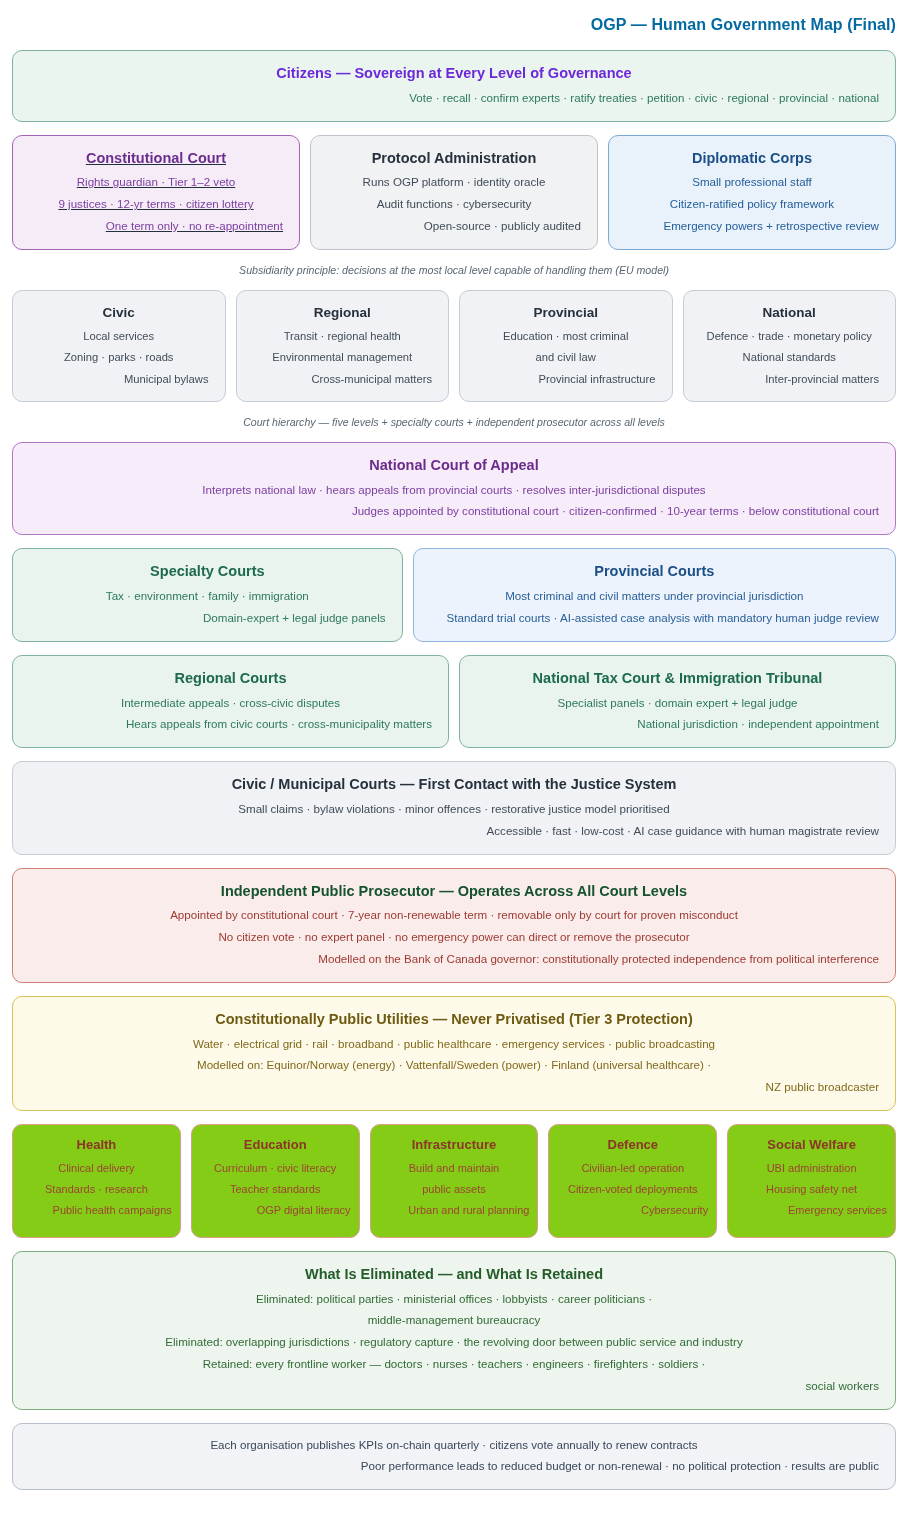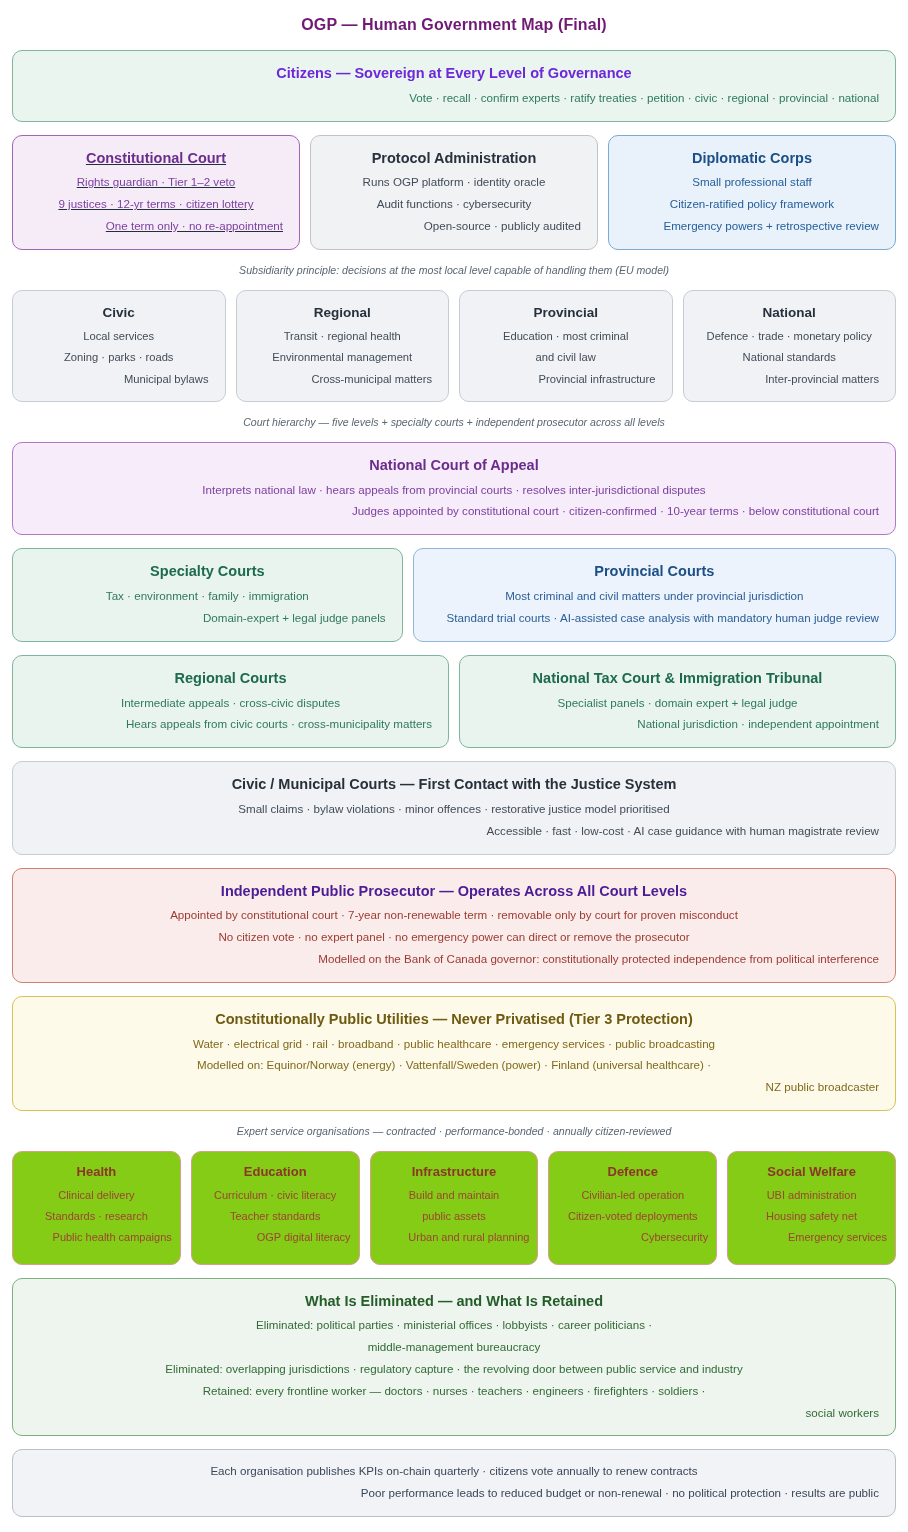--- a/index.html
+++ b/index.html
@@ -12,24 +12,24 @@
     width: 908px;
     font-family: "Liberation Sans", "DejaVu Sans", sans-serif;
     color: #22303b;
     -webkit-font-smoothing: antialiased;
   }
   .page {
     width: 908px;
     padding: 0 12px 26px 12px;
   }
   .page-title {
-    text-align: center;
+    text-align: right;
     font-size: 16px;
     font-weight: bold;
-    color: #701a75;
+    color: #0369a1;
     margin: 16px 0 16px 0;
     letter-spacing: 0.1px;
   }
 
   
   .card {
     border: 1.4px solid #cfd6dd;
     border-radius: 10px;
     background: #f2f4f7;
     padding: 13px 16px 14px 16px;
@@ -81,21 +81,21 @@
 
   .t-blue-soft { background:#edf3fc; border-color:#8fb4dd; }
   .t-blue-soft h3 { color:#1c4f86; }
   .t-blue-soft p  { color:#2a6099; }
 
   .t-mint   { background:#e9f4ee; border-color:#7fb49e; }
   .t-mint h3 { color:#1d6a4e; }
   .t-mint p  { color:#2f7a5c; }
 
   .t-red    { background:#fbecec; border-color:#cf8075; }
-  .t-red h3 { color:#4c1d95; }
+  .t-red h3 { color:#14532d; }
   .t-red p  { color:#9c3a30; }
 
   .t-salmon { background:#84cc16; border-color:#dd9c8c; }
   .t-salmon h3 { color:#8b3627; }
   .t-salmon p  { color:#9e4434; }
 
   .t-yellow { background:#fdfaea; border-color:#d8c255; }
   .t-yellow h3 { color:#6e5a10; }
   .t-yellow p  { color:#81691a; }
 
@@ -240,21 +240,20 @@
     <p>Modelled on the Bank of Canada governor: constitutionally protected independence from political interference</p>
   </div>
 
   <div class="card t-yellow gap-before">
     <h3>Constitutionally Public Utilities — Never Privatised (Tier 3 Protection)</h3>
     <p>Water · electrical grid · rail · broadband · public healthcare · emergency services · public broadcasting</p>
     <p>Modelled on: Equinor/Norway (energy) · Vattenfall/Sweden (power) · Finland (universal healthcare) ·</p>
     <p>NZ public broadcaster</p>
   </div>
 
-  <div class="note">Expert service organisations — contracted · performance-bonded · annually citizen-reviewed</div>
 
   <div class="row row-5">
     <div class="card t-salmon">
       <h3>Health</h3>
       <p>Clinical delivery</p>
       <p>Standards · research</p>
       <p>Public health campaigns</p>
     </div>
     <div class="card t-salmon">
       <h3>Education</h3>

